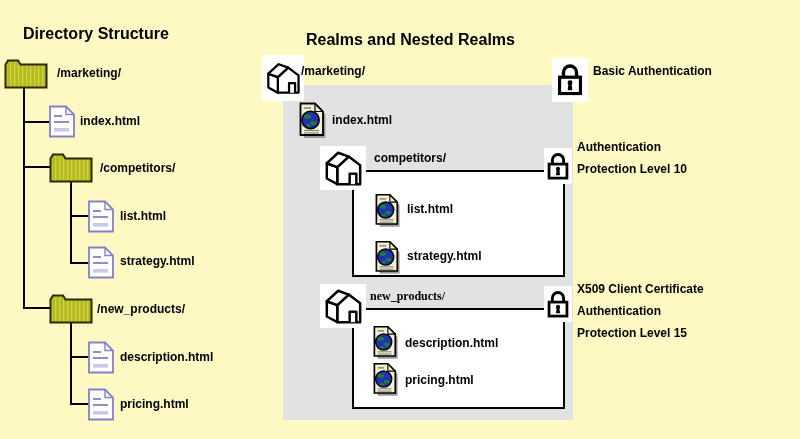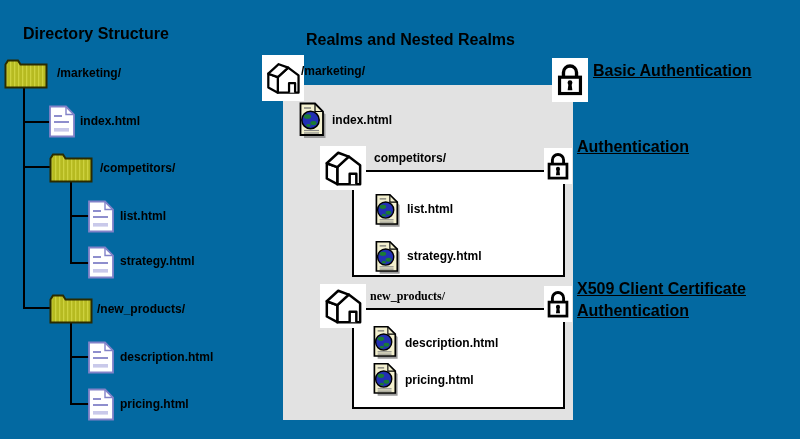--- a/index.html
+++ b/index.html
@@ -1,26 +1,26 @@
 <!DOCTYPE html>
 <html><head>
 <meta charset="utf-8">
 <style>
   html,body{margin:0;padding:0;background:#fff;}
-  .stage{position:relative;width:800px;height:439px;background:#0369a1;overflow:hidden;
+  .stage{position:relative;width:800px;height:439px;background:#fef9c3;overflow:hidden;
          font-family:"Liberation Sans",sans-serif;font-weight:bold;color:#000;}
   .lbl{position:absolute;font-size:12px;line-height:18px;white-space:nowrap;z-index:4;}
   .heading{position:absolute;font-size:16px;white-space:nowrap;z-index:4;}
   .hline{position:absolute;height:2px;background:#000;z-index:1;}
   .vline{position:absolute;width:2px;background:#000;z-index:1;}
   .icon{position:absolute;z-index:3;}
   .realm-bg{position:absolute;left:283px;top:85px;width:290px;height:335px;background:#e2e2e2;z-index:0;}
   .realm-box{position:absolute;width:209px;background:#fff;border:2px solid #000;z-index:1;}
   .tile{position:absolute;background:#fff;z-index:3;display:flex;align-items:center;justify-content:center;}
-  .ann{position:absolute;font-size:16px;line-height:22px;white-space:nowrap;z-index:4;text-decoration:underline;}
+  .ann{position:absolute;font-size:12px;line-height:22px;white-space:nowrap;z-index:4;}
 </style>
 </head>
 <body>
 
 <svg width="0" height="0" style="position:absolute" aria-hidden="true">
   <defs>
     <pattern id="fstripes" patternUnits="userSpaceOnUse" width="4" height="4">
       <rect width="4" height="4" fill="#b6ba21"></rect>
       <rect x="2" width="1.3" height="4" fill="#ced23e"></rect>
     </pattern>
@@ -180,20 +180,22 @@
     <svg width="28" height="38">
         <use href="#sym-lock"></use>
       </svg>
   </div>
   <div class="ann" style="left:593px;top:60px;">
     <div>Basic Authentication</div>
   </div>
 
   <div class="ann" style="left:577px;top:136px;">
     <div>Authentication</div>
+    <div>Protection Level 10</div>
   </div>
 
   <div class="ann" style="left:577px;top:278px;">
     <div>X509 Client Certificate</div>
     <div>Authentication</div>
+    <div>Protection Level 15</div>
   </div>
 
 </div>
 
 </body></html>

